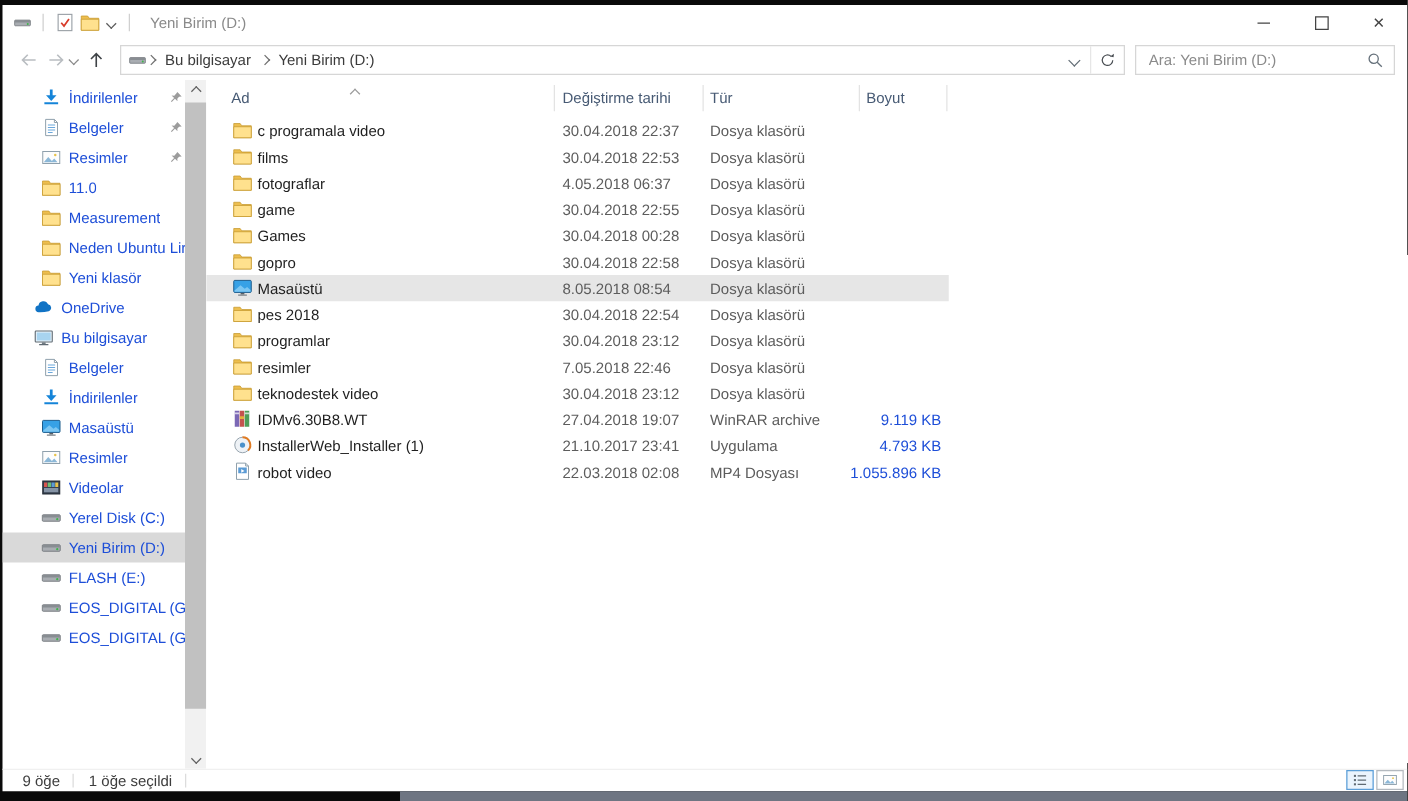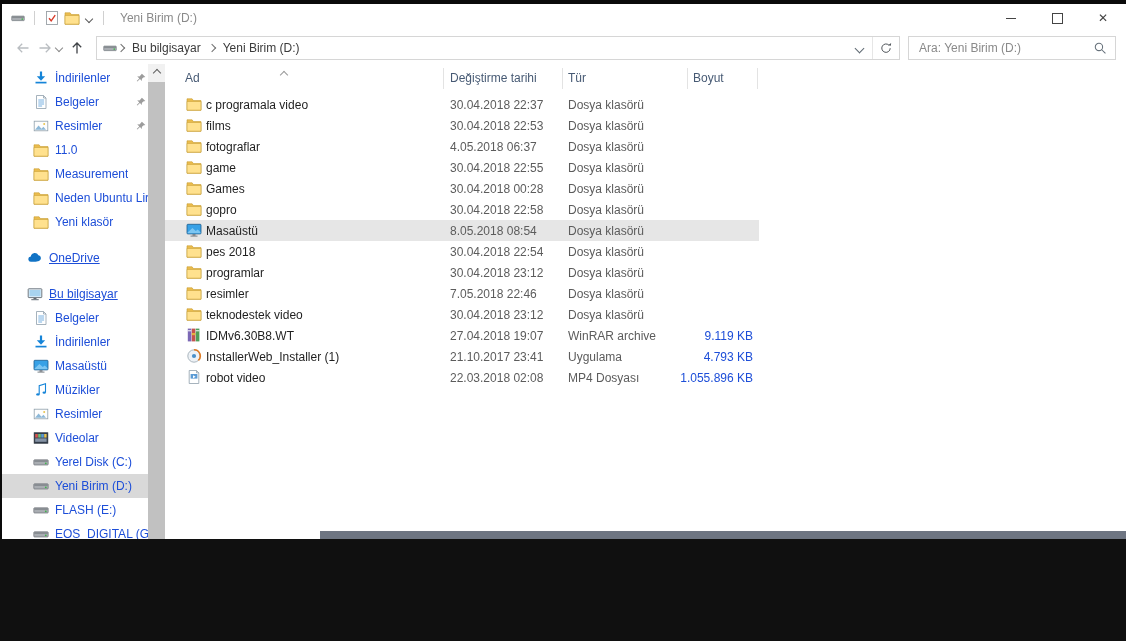--- a/index.html
+++ b/index.html
@@ -1,16 +1,16 @@
 <!DOCTYPE html>
 <html><head>
 <meta charset="utf-8">
 <style>
   html,body{margin:0;padding:0;background:#101010;font-family:"Liberation Sans",sans-serif;}
-  .screen{position:relative;width:1126px;height:539px;background:#0a0a0a;overflow:hidden;}
+  .screen{position:relative;width:1126px;height:641px;background:#0a0a0a;overflow:hidden;}
   .strip{position:absolute;left:320px;bottom:0;width:806px;height:8px;background:#6e7582;}
   .window{position:absolute;top:4px;left:2px;width:1124px;height:629px;background:#fff;display:flex;flex-direction:column;box-sizing:border-box;}
 
   
   .icon16{display:inline-block;width:16px;height:16px;flex:0 0 auto;}
   .icon16 svg{width:100%;height:100%;display:block;}
   .s14{width:14px;height:14px;}
 
   
   .chev{display:inline-block;width:6px;height:6px;border-right:1.4px solid #707070;border-bottom:1.4px solid #707070;}
@@ -57,21 +57,21 @@
   .refresh-btn{width:26px;height:22px;display:flex;align-items:center;justify-content:center;}
   .searchbox{width:208px;height:24px;border:1px solid #d6d6d6;display:flex;align-items:center;padding:0 8px;box-sizing:border-box;background:#fff;}
   .searchbox input{flex:1;border:none;outline:none;font-family:"Liberation Sans",sans-serif;font-size:12px;color:#4c1d95;min-width:0;background:transparent;}
   .searchbox input::placeholder{color:#8a8a8a;opacity:1;}
 
   
   .content{flex:1;display:flex;min-height:0;position:relative;}
   .sidebar{width:163px;flex:0 0 auto;position:relative;overflow:hidden;box-sizing:border-box;padding-top:2px;}
   .side-item{height:24px;display:flex;align-items:center;padding-left:31px;font-size:12px;color:#1d4ed8;white-space:nowrap;position:relative;overflow:hidden;}
   .side-item.indent0{padding-left:25px;}
-  .side-item.gap{margin-top:12px;text-decoration:underline;}
+  .side-item.gap{margin-top:0;}
   .side-item.selected{background:#d9d9d9;}
   .side-ic{margin-right:6px;}
   .side-label{overflow:hidden;white-space:nowrap;max-width:108px;}
   .pin{position:absolute;right:18px;top:6px;width:12px;height:12px;}
   .pin svg{width:12px;height:12px;display:block;}
   .scrollbar{position:absolute;top:0;right:0;width:17px;height:100%;background:#f1f1f1;}
   .sb-arrow{position:absolute;left:0;width:17px;height:17px;display:flex;align-items:center;justify-content:center;top:0;}
   .sb-arrow .chev{width:5px;height:5px;border-color:#606060;}
   .sb-arrow.sb-bottom{top:auto;bottom:0;}
   .sb-thumb{position:absolute;left:0;top:18px;width:17px;height:485px;background:#c1c1c1;}
@@ -334,30 +334,20 @@
             <div class="side-item">
               <span class="icon16 side-ic">
                 <svg viewBox="0 0 16 16">
                   <rect x="1" y="2.3" width="14" height="9.6" rx=".8" fill="#37a1e6" stroke="#1d5c8c" stroke-width=".8"></rect>
                   <path d="M1.6 10.4l4.8-4.3 3.4 2.9 1.9-1.5 2.7 2.5v1.3H1.6z" fill="#7cc6f2"></path>
                   <rect x="6.5" y="12.4" width="3" height="1.2" fill="#5b6166"></rect>
                   <rect x="4.5" y="13.6" width="7" height="1" fill="#7b8187"></rect>
                 </svg>
               </span>
               <span class="side-label">Masaüstü</span>
-            </div>
-            <div class="side-item">
-              <span class="icon16 side-ic">
-                <svg viewBox="0 0 16 16">
-                  <path d="M6.2 12.3V3.6l6.3-1.8v8.7" fill="none" stroke="#1584d8" stroke-width="1.1"></path>
-                  <ellipse cx="4.9" cy="12.4" rx="1.7" ry="1.2" fill="#1584d8"></ellipse>
-                  <ellipse cx="11.2" cy="10.6" rx="1.7" ry="1.2" fill="#1584d8"></ellipse>
-                </svg>
-              </span>
-              <span class="side-label">Müzikler</span>
             </div>
             <div class="side-item">
               <span class="icon16 side-ic">
                 <svg viewBox="0 0 16 16">
                   <rect x="1.2" y="3.2" width="13.6" height="9.6" fill="#fdfdfd" stroke="#8fa0ac" stroke-width=".8"></rect>
                   <path d="M2 11.8l3.6-4.2 2.9 3.1 1.9-2 2.6 3.1z" fill="#8cb8d8"></path>
                   <circle cx="11.2" cy="6" r="1" fill="#e8c34b"></circle>
                 </svg>
               </span>
               <span class="side-label">Resimler</span>

